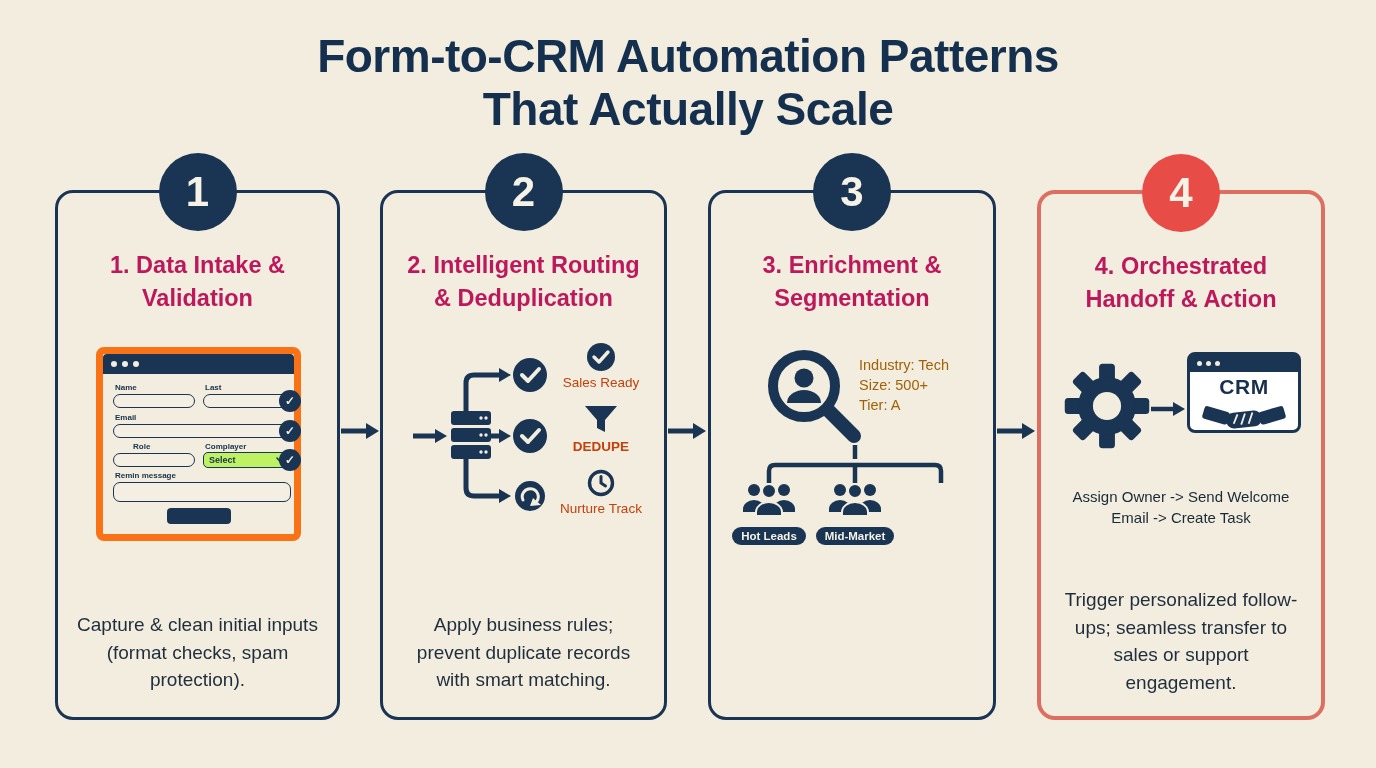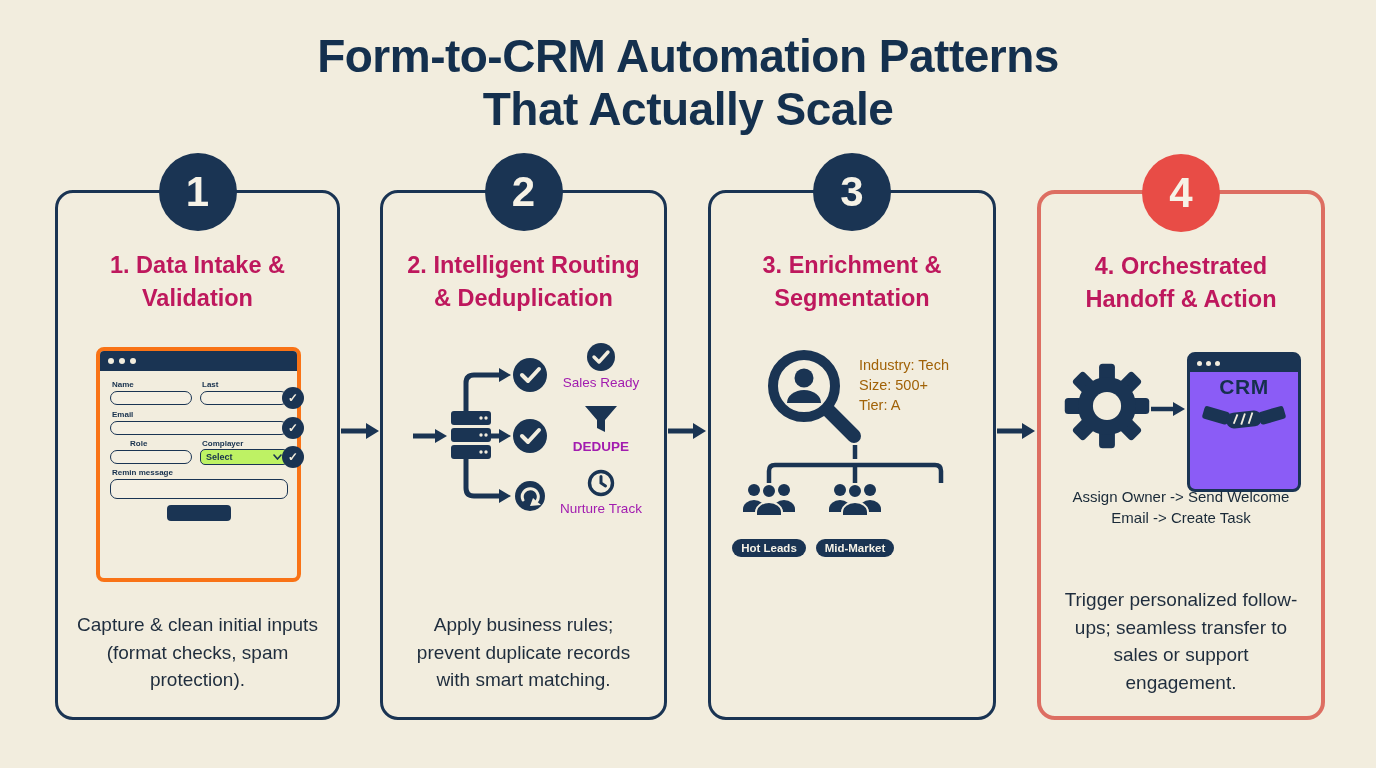--- a/index.html
+++ b/index.html
@@ -39,22 +39,22 @@
   }
   .card-desc {
     position:absolute; left:6%; width:88%;
     text-align:center; font-size:19px; color:#1f2d3d; line-height:1.45;
   }
   .card1 .card-desc, .card2 .card-desc, .card3 .card-desc { top:418px; }
   .card4 .card-desc { top:392px; }
 
   
   .mini-window {
-    position:absolute; left:38px; top:154px; width:205px; height:235px;
-    border:4px solid #f97316; border-radius:8px; background:#f2edde;
+    position:absolute; left:38px; top:154px; width:205px; height:194px;
+    border:7px solid #f97316; border-radius:8px; background:#f2edde;
   }
   .mini-titlebar {
     height:20px; background:#1a3453; border-radius:4px 4px 0 0;
     display:flex; align-items:center; gap:5px; padding-left:8px;
   }
   .mini-dot { width:6px; height:6px; border-radius:50%; background:#f2edde; }
   .mini-label {
     position:absolute; font-size:8px; font-weight:700; color:#16304d;
   }
   .mini-input {
@@ -75,39 +75,39 @@
   }
   .mini-button {
     position:absolute; left:50%; transform:translateX(-50%); top:154px;
     width:64px; height:16px; background:#1a3453; border-radius:4px;
   }
 
   
   .flow-svg { position:absolute; left:28px; top:155px; }
   .route-col { position:absolute; left:162px; top:150px; width:112px; }
   .route-item { text-align:center; }
-  .route-item .lbl { font-size:13.5px; font-weight:500; color:#a21caf; line-height:1.2; }
+  .route-item .lbl { font-size:13.5px; font-weight:500; color:#c2410c; line-height:1.2; }
   .route-item .lbl.caps { font-weight:600; }
 
   
   .enrich-text {
     position:absolute; left:148px; top:162px; font-size:14.5px;
     font-weight:500; color:#a16207; line-height:1.38;
   }
   .seg-col { position:absolute; width:92px; text-align:center; }
   .seg-pill {
-    display:inline-block; margin-top:18px; background:#1a3453; color:#f6f2e6;
+    display:inline-block; margin-top:6px; background:#1a3453; color:#f6f2e6;
     font-size:11.5px; font-weight:700; padding:3px 9px; border-radius:10px;
     white-space:nowrap;
   }
 
   
   .crm-window {
-    position:absolute; left:146px; top:158px; width:114px; height:140px;
-    border:3.5px solid #1a3453; border-radius:8px; background:#8b5cf6;
+    position:absolute; left:146px; top:158px; width:114px; height:81px;
+    border:3.5px solid #1a3453; border-radius:8px; background:#ffffff;
     text-align:center;
   }
   .crm-titlebar {
     height:17px; background:#1a3453; border-radius:3px 3px 0 0;
     display:flex; align-items:center; gap:4px; padding-left:7px;
   }
   .crm-titlebar .mini-dot { width:5px; height:5px; }
   .crm-label { font-size:21px; font-weight:800; color:#16304d; margin-top:3px; letter-spacing:0.5px; }
   .workflow {
     position:absolute; left:4%; width:92%; top:292px; text-align:center;

